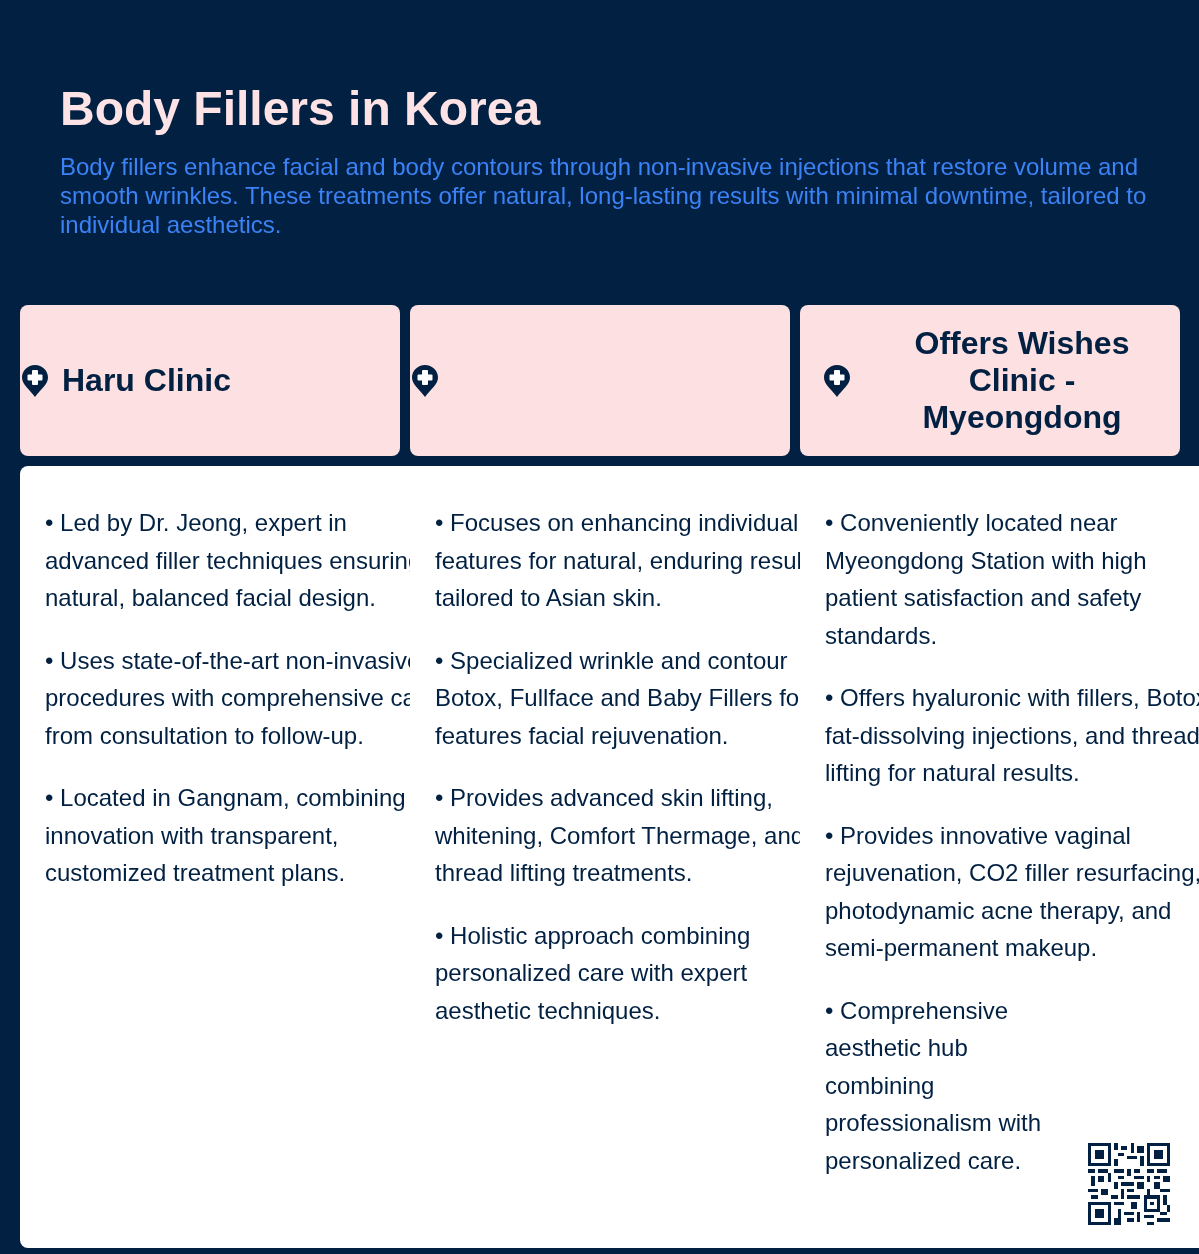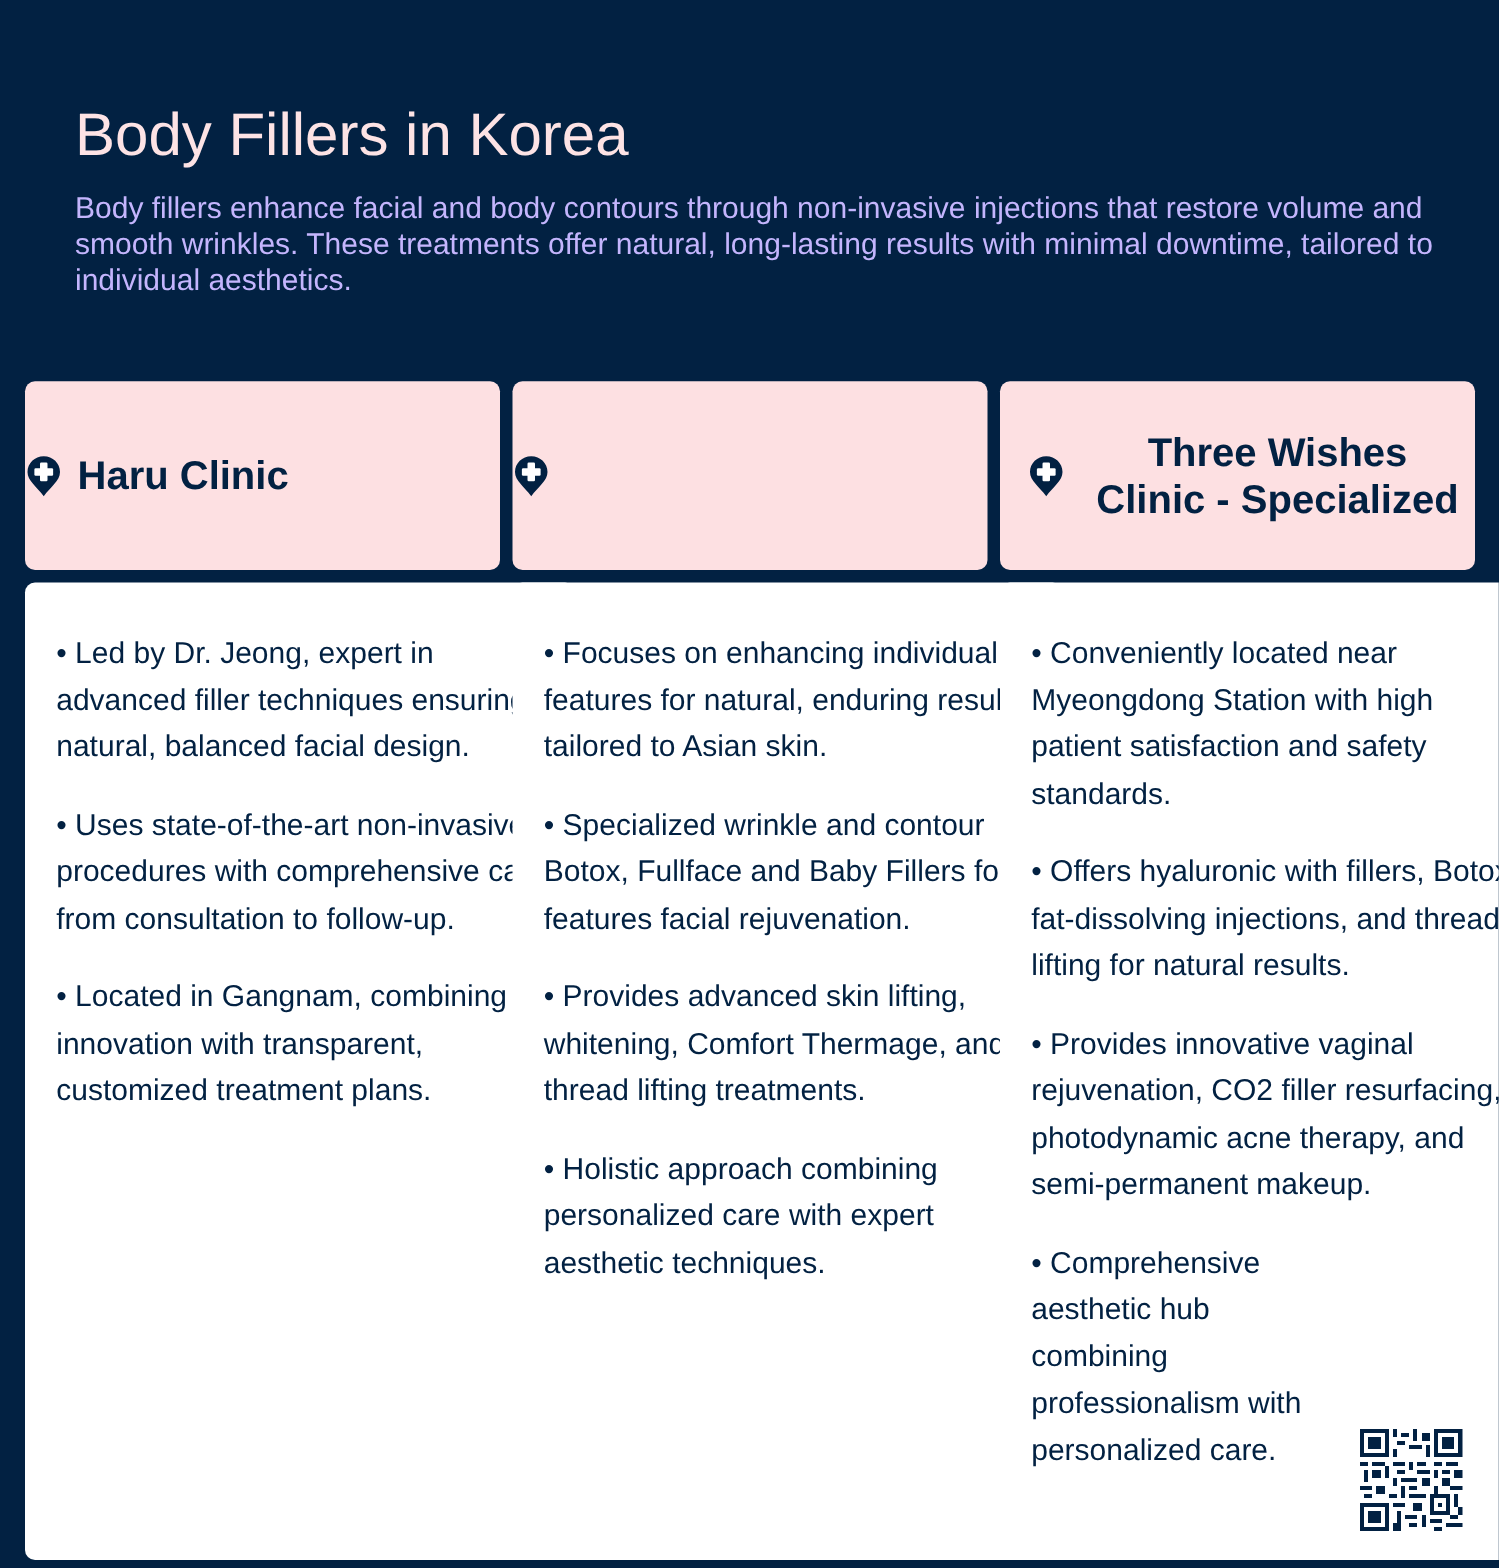--- a/index.html
+++ b/index.html
@@ -4,24 +4,24 @@
 <style>
   html, body { margin:0; padding:0; }
   body {
     width:1199px; height:1254px; overflow:hidden;
     background:#022142;
     font-family:"Liberation Sans", sans-serif;
     position:relative;
   }
   .hero { position:absolute; left:60px; top:80px; width:1100px; }
   .hero h1 {
-    margin:0; color:#fde3e5; font-size:48px; font-weight:normal; line-height:58px;
+    margin:0; color:#fde3e5; font-size:48px; font-weight:bold; line-height:58px;
   }
   .hero p {
-    margin:14px 0 0 0; color:#c4b5fd; font-size:24px; line-height:29px;
+    margin:14px 0 0 0; color:#3b82f6; font-size:24px; line-height:29px;
   }
   .card-head {
     position:absolute; top:305px; width:380px; height:151px;
     background:#fde0e2; border-radius:8px;
     display:flex; align-items:center; justify-content:flex-start;
     color:#022142; font-weight:bold; font-size:32px; line-height:37px;
   }
   .card-head .pin { width:30px; height:34px; flex:0 0 auto; margin-right:12px; }
   .card-head.wide { justify-content:flex-start; padding-left:22px; box-sizing:border-box; }
   .card-head.wide .title { text-align:center; width:300px; margin-left:8px; }
@@ -70,21 +70,21 @@
   <p>• Provides advanced skin lifting, whitening, Comfort Thermage, and thread lifting treatments.</p>
   <p>• Holistic approach combining personalized care with expert aesthetic techniques.</p>
 </div>
 
 <div class="card-head wide" style="left:800px">
   <svg class="pin" viewBox="0 0 30 34">
     <path d="M15 1C7.8 1 2 6.6 2 13.6c0 7 7.5 11.8 13 19.4 5.5-7.6 13-12.4 13-19.4C28 6.6 22.2 1 15 1z" fill="#022142"></path>
     <rect x="12" y="6" width="6" height="15" rx="1" fill="#fff"></rect>
     <rect x="7.5" y="10.5" width="15" height="6" rx="1" fill="#fff"></rect>
   </svg>
-  <span class="title">Three Wishes Clinic - Specialized</span>
+  <span class="title">Offers Wishes Clinic - Myeongdong</span>
 </div>
 <div class="card-body" style="left:800px">
   <p>• Conveniently located near Myeongdong Station with high patient satisfaction and safety standards.</p>
   <p>• Offers hyaluronic with fillers, Botox, fat-dissolving injections, and thread lifting for natural results.</p>
   <p>• Provides innovative vaginal rejuvenation, CO2 filler resurfacing, photodynamic acne therapy, and semi-permanent makeup.</p>
   <p style="width:240px">• Comprehensive aesthetic hub combining professionalism with personalized care.</p>
 </div>
 
 <svg class="qr" viewBox="0 0 25 25" shape-rendering="crispEdges">
   <rect width="25" height="25" fill="#fff"></rect>

